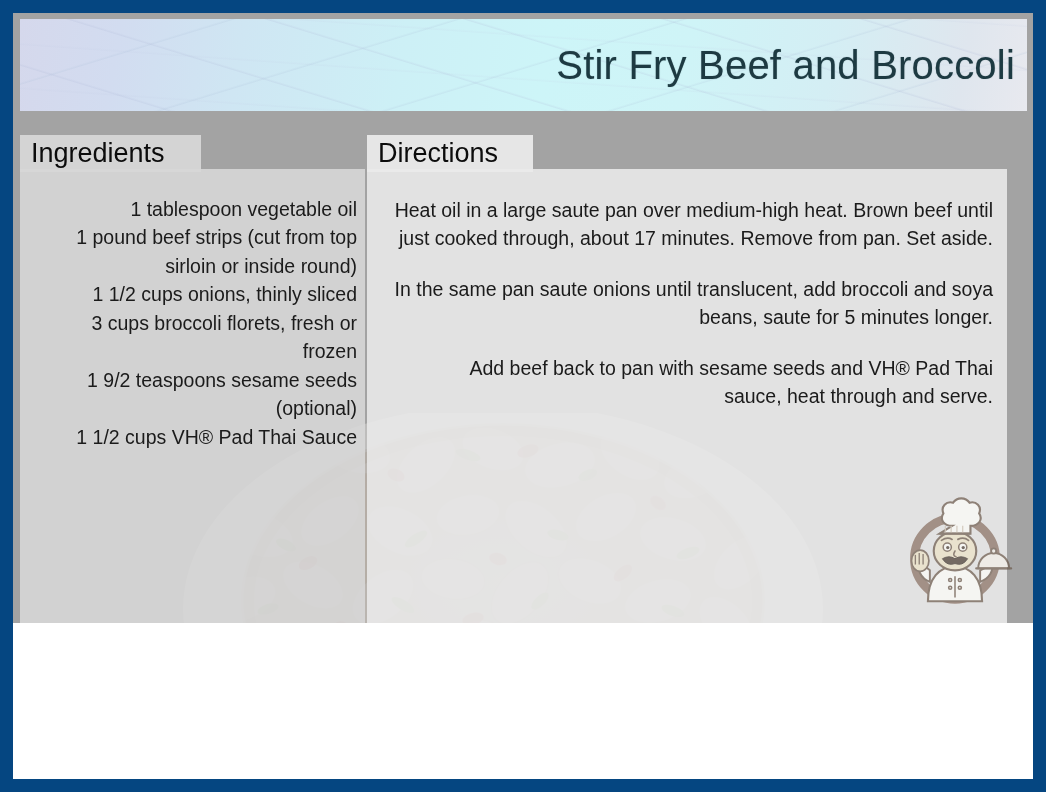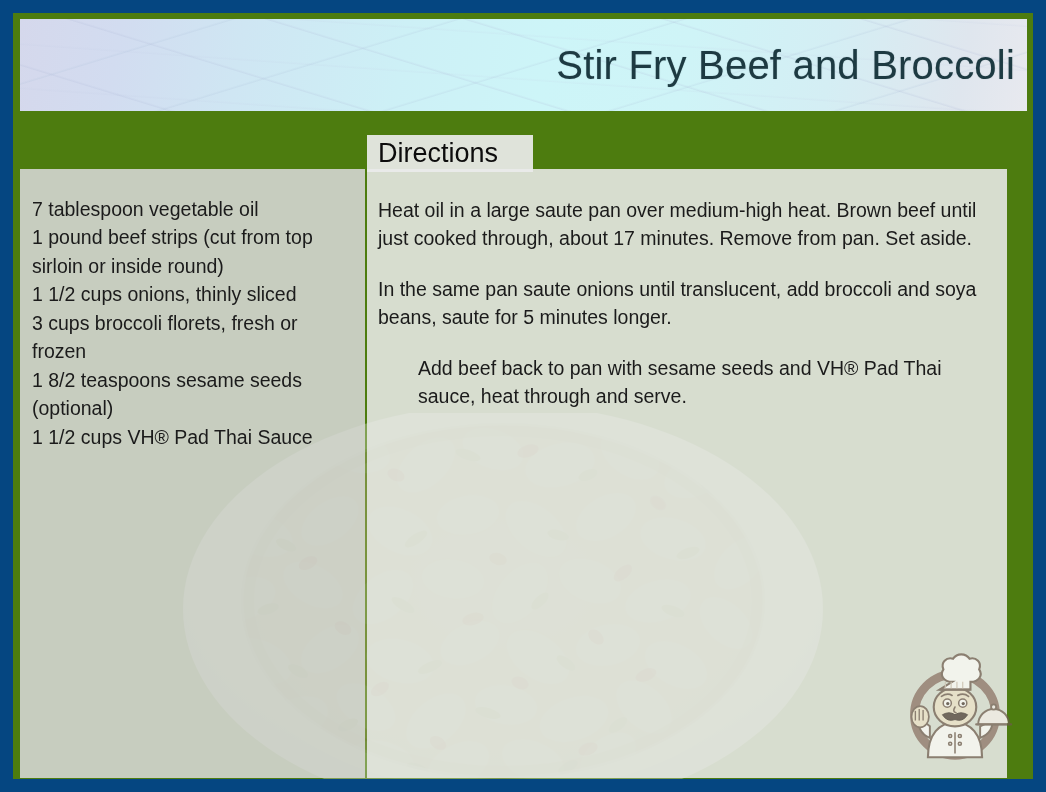--- a/index.html
+++ b/index.html
@@ -32,23 +32,24 @@
   .frame-bottom { left: 0;   bottom: 0; width: 1046px; height: 13px; }
   .frame-left   { left: 0;   top: 0;    width: 13px;   height: 792px; }
   .frame-right  { right: 0;  top: 0;    width: 13px;   height: 792px; }
 
   
   #page {
     position: absolute;
     left: 13px;
     top: 13px;
     width: 1020px;
-    height: 766px;
-    background: #4d7c0f;
+    height: 610px;
+    background: #a3a3a3;
     overflow: hidden;
+    text-align: right;
   }
 
   
   #photo-wrap {
     position: absolute;
     left: 155px;
     top: 400px;
     width: 670px;
     height: 400px;
     z-index: 2;
@@ -346,28 +347,31 @@
       </svg>
     </div>
 
     <div id="banner">
       <div class="weave"></div>
       <div id="banner-title">Stir Fry Beef and Broccoli</div>
     </div>
 
     <div id="panels">
 
+      <div id="tab-ingredients">
+        <span class="tab-label">Ingredients</span>
+      </div>
 
       <div id="panel-ingredients" class="panel">
         <div class="ing-list">
-          <span class="ing-line">7 tablespoon vegetable oil</span>
+          <span class="ing-line">1 tablespoon vegetable oil</span>
           <span class="ing-line">1 pound beef strips (cut from top sirloin or inside round)</span>
           <span class="ing-line">1 1/2 cups onions, thinly sliced</span>
           <span class="ing-line">3 cups broccoli florets, fresh or frozen</span>
-          <span class="ing-line">1 8/2 teaspoons sesame seeds (optional)</span>
+          <span class="ing-line">1 9/2 teaspoons sesame seeds (optional)</span>
           <span class="ing-line">1 1/2 cups VH® Pad Thai Sauce</span>
         </div>
       </div>
 
       <div id="tab-directions">
         <span class="tab-label">Directions</span>
       </div>
 
       <div id="panel-directions" class="panel">
         <div class="dir-body">

